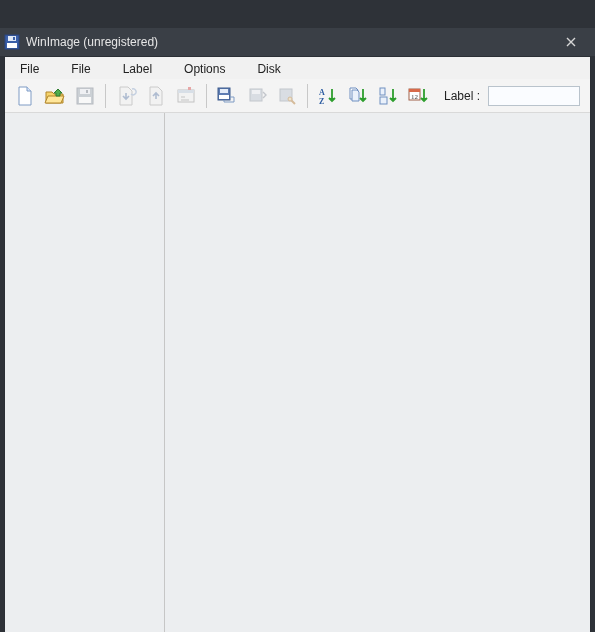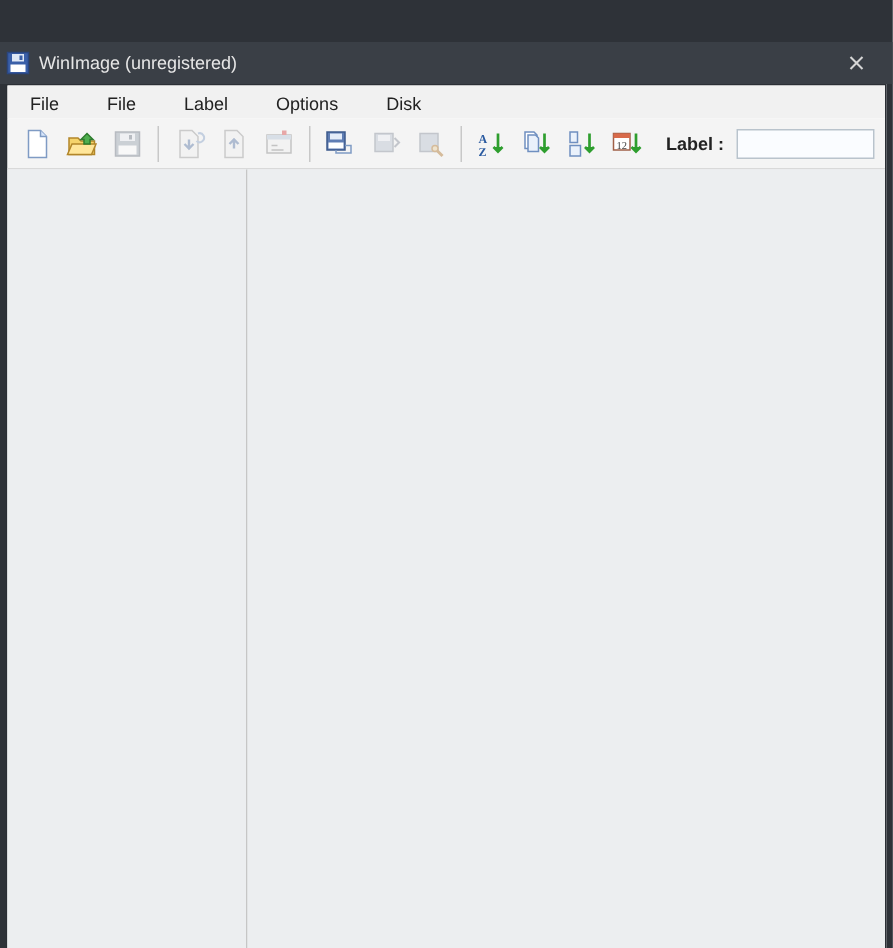--- a/index.html
+++ b/index.html
@@ -14,21 +14,21 @@
   
   .client    { flex:1 1 auto; margin:0 4px 4px 4px; background:#fff; display:flex; flex-direction:column; border:1px solid #2b2f35;}
   
   .menubar   { height:22px; background:#f1f1f1; display:flex; align-items:flex-end; padding:0 6px; gap:14px; font-size:12px; color:#222;}
   .menubar .item { padding:3px 9px; cursor:default; }
   
   .toolbar   { height:34px; background:#f4f4f4; border-bottom:1px solid #d9d9d9; display:flex; align-items:center; padding:0 6px; gap:2px;}
   .tbtn      { width:28px; height:28px; display:flex; align-items:center; justify-content:center; border:1px solid transparent; border-radius:2px;}
   .tbtn.disabled{ opacity:0.45; }
   .tsep      { width:1px; height:24px; background:#c8c8c8; margin:0 4px; }
-  .label-text{ font-size:12px; color:#222; margin-left:10px; margin-right:6px;font-weight:bold;}
+  .label-text{ font-size:12px; color:#222; margin-left:10px; margin-right:6px;}
   .label-input{ width:92px; height:20px; border:1px solid #b9c3cc; background:#fafcff; padding:1px 4px; font-size:12px;}
   
   .workarea  { flex:1 1 auto; display:flex; background:#eceef0; }
   .tree-pane { width:160px; border-right:1px solid #c6c6c6; background:#eceef0;}
   .list-pane { flex:1 1 auto; background:#eceef0;}
   
   .statusbar { height:22px; background:#eceef0; display:flex; gap:3px; padding:2px 3px;}
   .status-cell{ border:1px solid #c0c0c0; background:#f0f2f4; }
   .status-cell.c1{flex:0 0 192px;}
   .status-cell.c2{flex:1 1 auto;}

